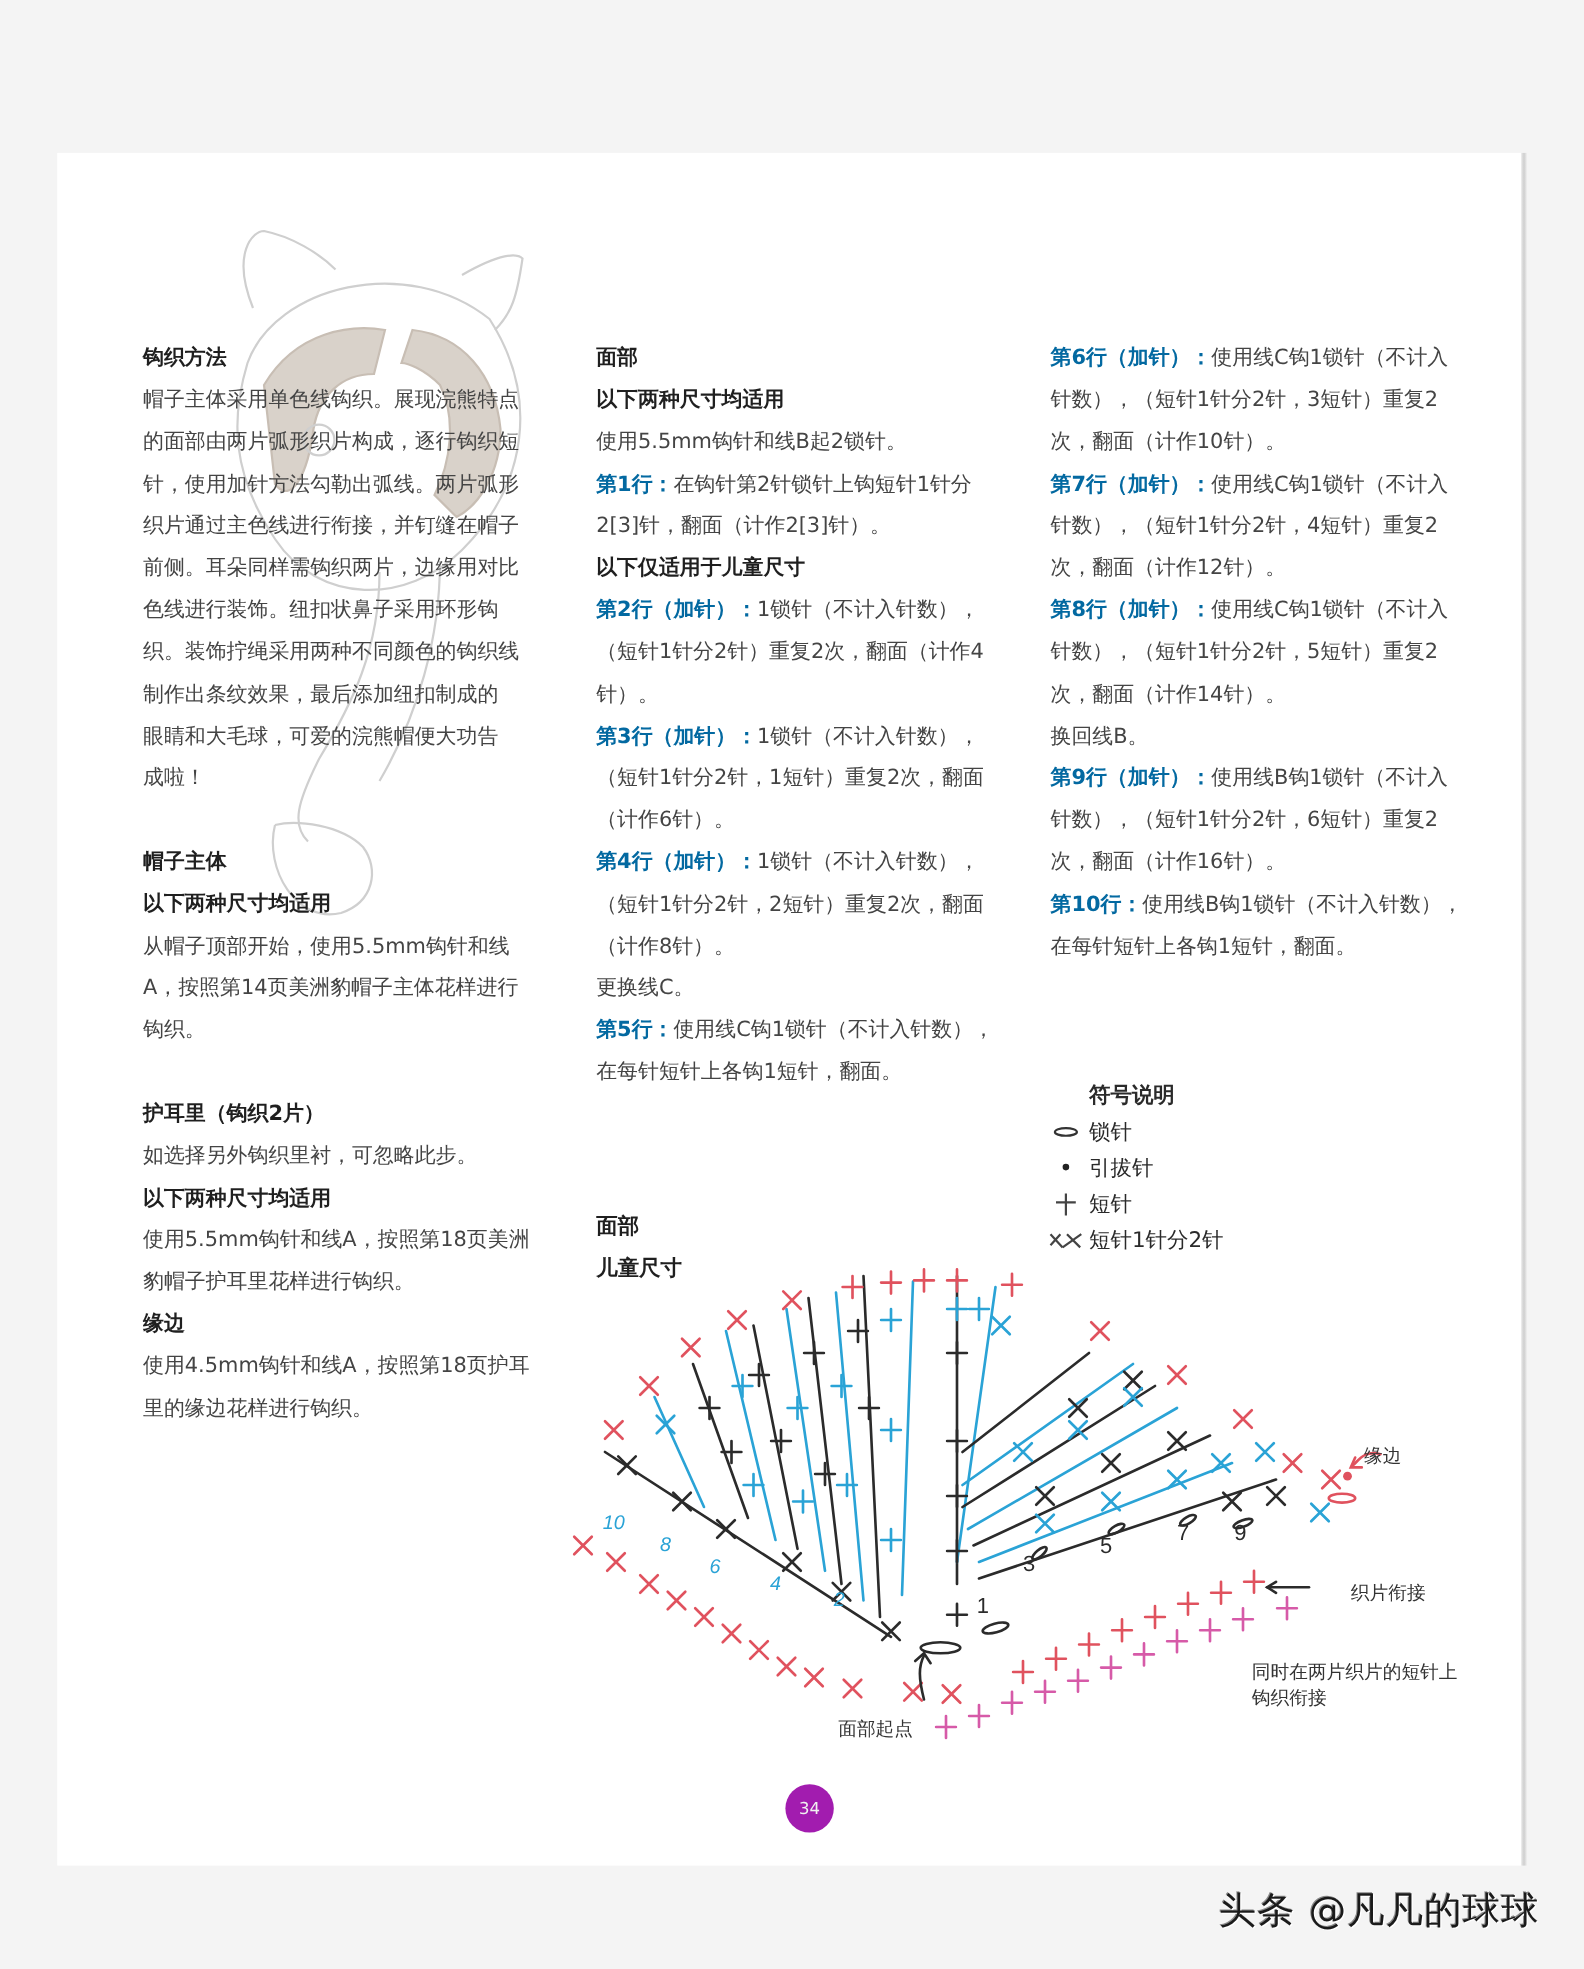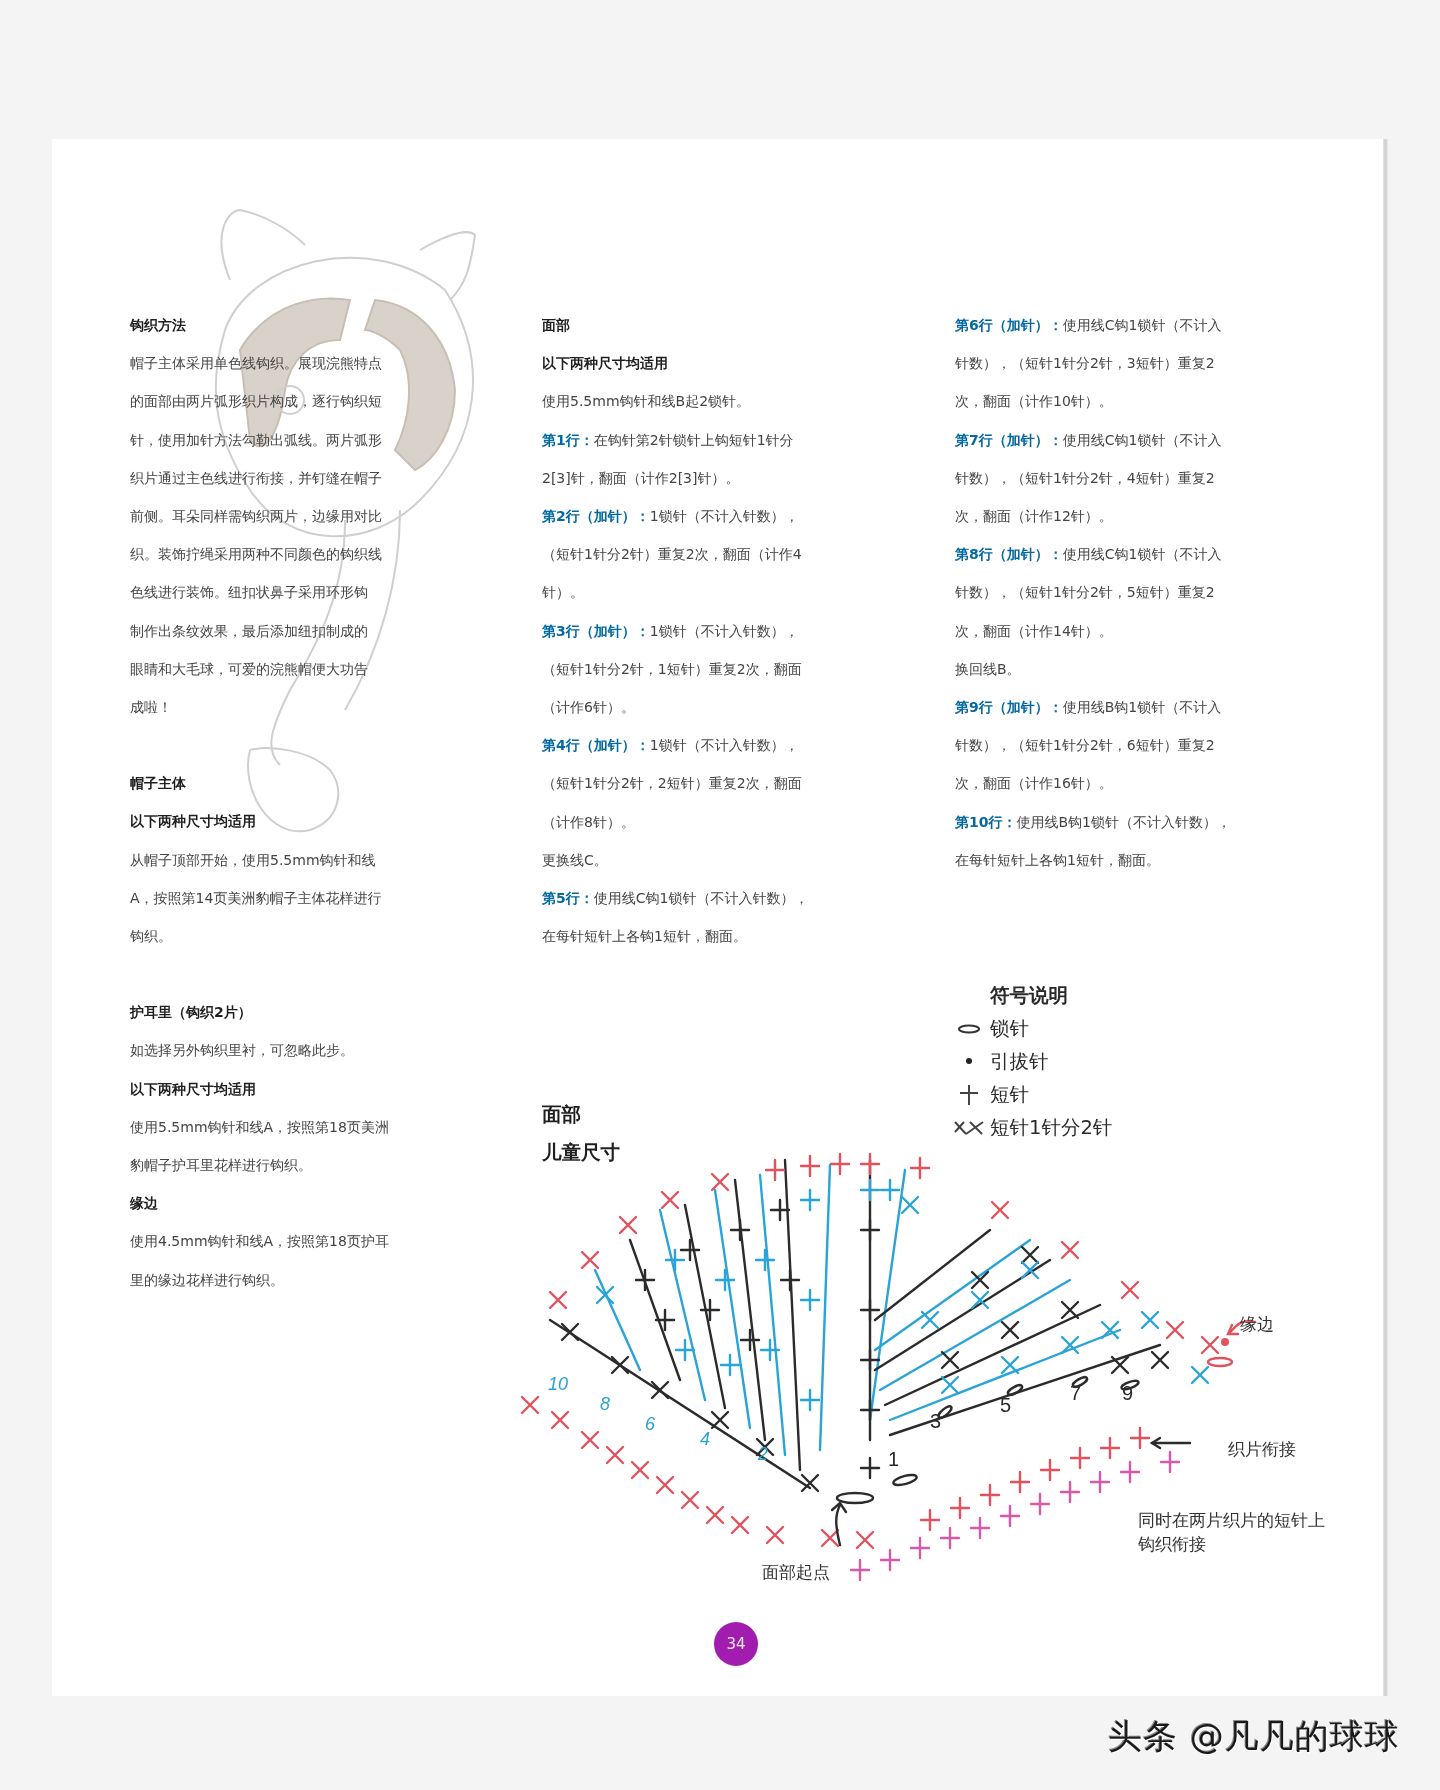--- a/index.html
+++ b/index.html
@@ -8,21 +8,21 @@
     font-family:"DejaVu Sans","Liberation Sans",sans-serif; color:#3a3a3a;
   }
   .page {
     position:absolute; left:52px; top:139px; width:1331px; height:1557px; background:#ffffff;
   }
   .spine {
     position:absolute; left:1383px; top:139px; width:5px; height:1557px;
     background:linear-gradient(to right,#e6e6e6,#cfcfcf,#ececec);
   }
   .sketch { position:absolute; left:170px; top:190px; width:330px; height:700px; }
-  .col { position:absolute; top:306px; font-size:14px; line-height:38.2px; }
+  .col { position:absolute; top:306px; font-size:19px; line-height:38.2px; }
   .col1 { left:130px; width:392px; }
   .col2 { left:542px; width:395px; }
   .col3 { left:955px; width:395px; }
   .h { font-weight:bold; color:#1f1f1f; }
   .p { color:#444; }
   .gap { height:38px; }
   .b { font-weight:bold; color:#0369a1; }
   .legend { position:absolute; left:948px; top:955px; font-size:19.5px; line-height:33px; color:#2a2a2a;margin-top:24px; }
   .legend .title { font-weight:bold; padding-left:42px; }
   .legend .row { display:flex; align-items:center; }
@@ -58,22 +58,22 @@
   <path d="M80 560 C 70 600, 100 650, 140 640 C 170 630, 175 600, 160 580 C 140 560, 100 555, 80 560"></path>
 </svg>
 
 <div class="col col1">
   <div class="h">钩织方法</div>
   <div class="p">帽子主体采用单色线钩织。展现浣熊特点</div>
   <div class="p">的面部由两片弧形织片构成，逐行钩织短</div>
   <div class="p">针，使用加针方法勾勒出弧线。两片弧形</div>
   <div class="p">织片通过主色线进行衔接，并钉缝在帽子</div>
   <div class="p">前侧。耳朵同样需钩织两片，边缘用对比</div>
+  <div class="p">色线进行装饰。纽扣状鼻子采用环形钩</div>
   <div class="p">织。装饰拧绳采用两种不同颜色的钩织线</div>
-  <div class="p">色线进行装饰。纽扣状鼻子采用环形钩</div>
   <div class="p">制作出条纹效果，最后添加纽扣制成的</div>
   <div class="p">眼睛和大毛球，可爱的浣熊帽便大功告</div>
   <div class="p">成啦！</div>
   <div class="gap"></div>
   <div class="h">帽子主体</div>
   <div class="h">以下两种尺寸均适用</div>
   <div class="p">从帽子顶部开始，使用5.5mm钩针和线</div>
   <div class="p">A，按照第14页美洲豹帽子主体花样进行</div>
   <div class="p">钩织。</div>
   <div class="gap"></div>
@@ -86,20 +86,21 @@
   <div class="p">使用4.5mm钩针和线A，按照第18页护耳</div>
   <div class="p">里的缘边花样进行钩织。</div>
 </div>
 
 <div class="col col2">
   <div class="h">面部</div>
   <div class="h">以下两种尺寸均适用</div>
   <div class="p">使用5.5mm钩针和线B起2锁针。</div>
   <div class="p"><span class="b">第1行：</span><span>在钩针第2针锁针上钩短针1针分</span></div>
   <div class="p">2[3]针，翻面（计作2[3]针）。</div>
+  <div class="h">以下仅适用于儿童尺寸</div>
   <div class="p"><span class="b">第2行（加针）：</span><span>1锁针（不计入针数），</span></div>
   <div class="p">（短针1针分2针）重复2次，翻面（计作4</div>
   <div class="p">针）。</div>
   <div class="p"><span class="b">第3行（加针）：</span><span>1锁针（不计入针数），</span></div>
   <div class="p">（短针1针分2针，1短针）重复2次，翻面</div>
   <div class="p">（计作6针）。</div>
   <div class="p"><span class="b">第4行（加针）：</span><span>1锁针（不计入针数），</span></div>
   <div class="p">（短针1针分2针，2短针）重复2次，翻面</div>
   <div class="p">（计作8针）。</div>
   <div class="p">更换线C。</div>

